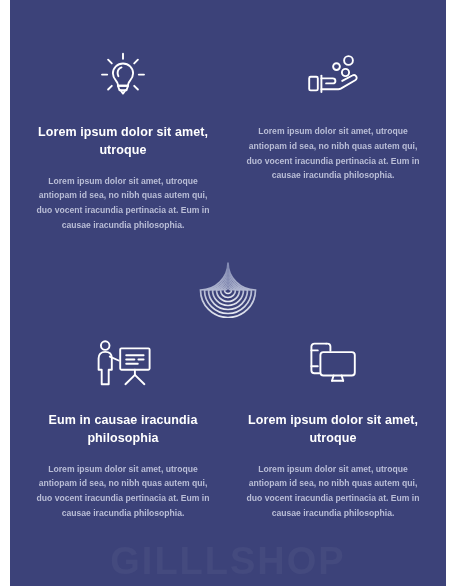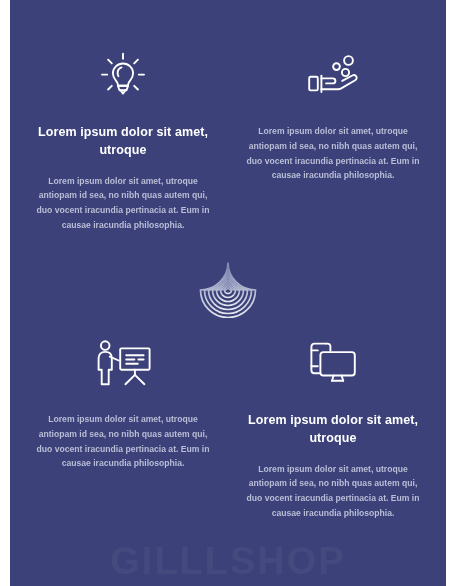--- a/index.html
+++ b/index.html
@@ -166,20 +166,21 @@
           <path d="M34.2 16.2h17.4"></path>
           <path d="M34.2 20.5h8.2"></path>
           <path d="M46.4 20.5h5.2"></path>
           <path d="M34.2 24.8h11.6"></path>
 
           <path d="M42.9 30.7v5.2"></path>
           <path d="M42.9 35.9 33.4 45.2"></path>
           <path d="M42.9 35.9 52.4 45.2"></path>
         </svg>
       </div>
+      <h3 class="feature-title">Eum in causae iracundia philosophia</h3>
       <p class="feature-body">Lorem ipsum dolor sit amet, utroque antiopam id sea, no nibh quas autem qui, duo vocent iracundia pertinacia at. Eum in causae iracundia philosophia.</p>
     </div>
 
     <div class="cell col-right row-bottom">
       <div class="icon-wrap">
         <svg width="52" height="50" viewBox="0 0 52 50" fill="none" stroke="#ffffff" stroke-width="1.9" stroke-linecap="round" stroke-linejoin="round">
 
           <path d="M19.2 4.6H7.4a3 3 0 0 0-3 3v23.6a3 3 0 0 0 3 3h4.8"></path>
           <path d="M19.2 4.6h1.2a3 3 0 0 1 3 3v4.1"></path>
           <path d="M4.4 11.4h6.4"></path>

